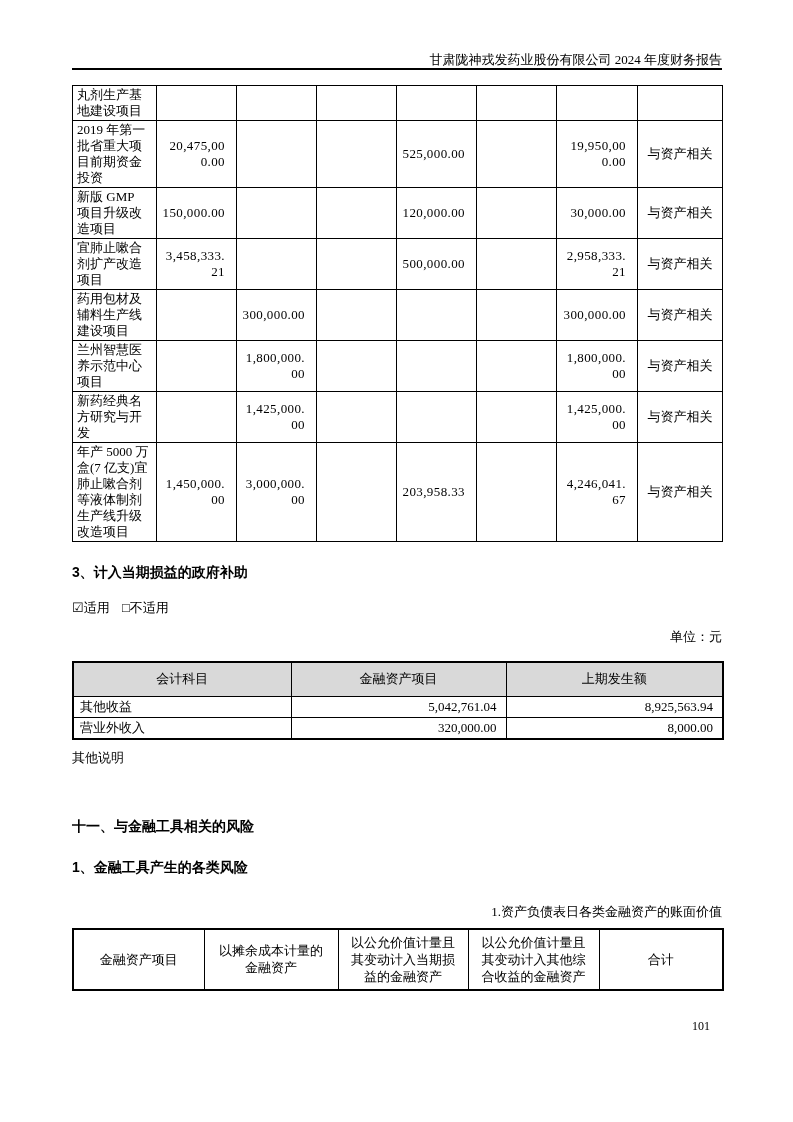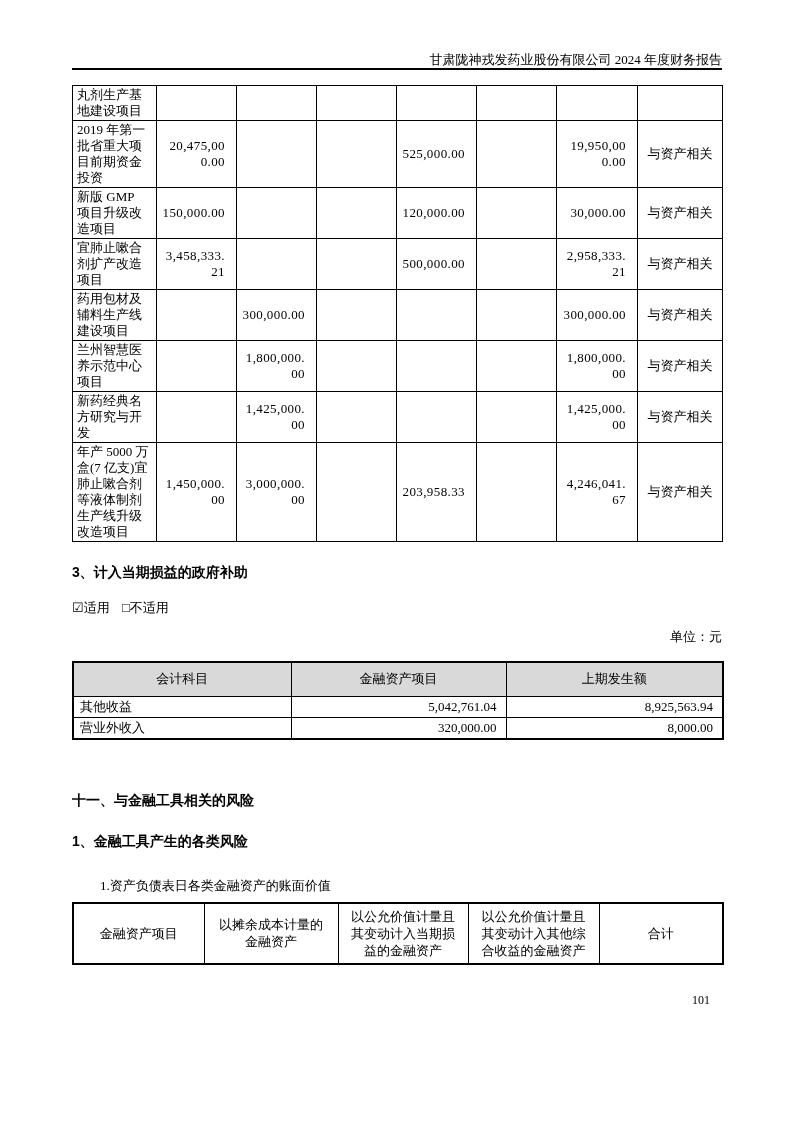--- a/index.html
+++ b/index.html
@@ -99,20 +99,21 @@
   }
   .t2 td:first-child { text-align: left; padding-left: 6px; }
 
   .notes-label { margin-top: 9px; font-size: 13px; line-height: 17px; }
 
   .item-label {
     margin-top: 26px;
     padding-left: 28px;
     font-size: 13px;
     line-height: 17px;
+    text-align: right;
   }
 
   
   .t3 { margin-top: 8px; border: 2px solid #000; }
   .t3 th {
     border: 1px solid #000;
     font-weight: normal;
     font-size: 13px;
     line-height: 17px;
     padding: 4px 9px;
@@ -261,20 +262,21 @@
           <td>8,925,563.94</td>
         </tr>
         <tr>
           <td>营业外收入</td>
           <td>320,000.00</td>
           <td>8,000.00</td>
         </tr>
       </tbody>
   </table>
 
+  <div class="notes-label">其他说明</div>
 
   <div class="h-main">十一、与金融工具相关的风险</div>
 
   <div class="h-sub">1、金融工具产生的各类风险</div>
 
   <div class="item-label">1.资产负债表日各类金融资产的账面价值</div>
 
   <table class="t3">
     <colgroup>
       <col style="width:131px">

